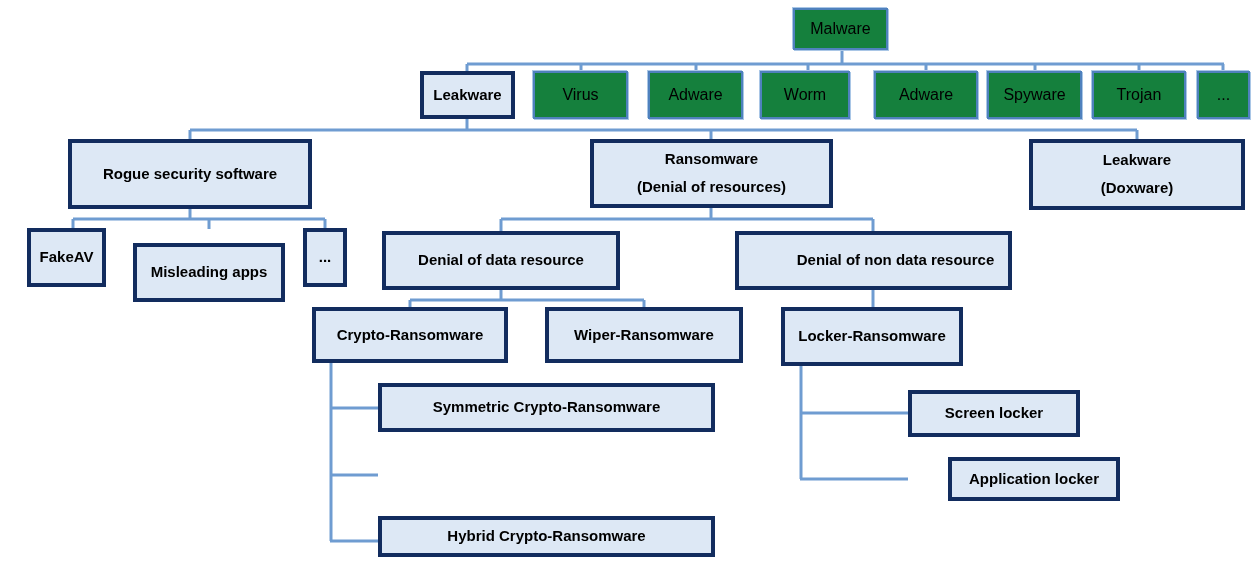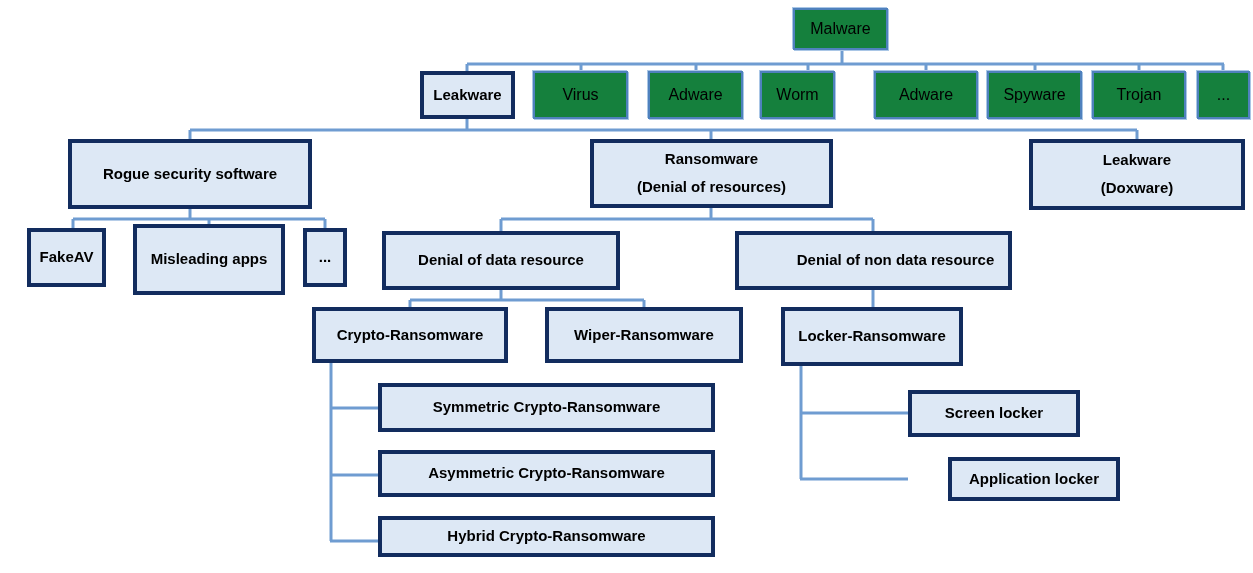--- a/index.html
+++ b/index.html
@@ -95,21 +95,21 @@
 
   <div class="node dark" style="left:420px;top:71px;width:95px;height:48px;">
     <span>Leakware</span>
   </div>
   <div class="node light" style="left:533px;top:71px;width:95px;height:48px;">
     <span>Virus</span>
   </div>
   <div class="node light" style="left:648px;top:71px;width:95px;height:48px;">
     <span>Adware</span>
   </div>
-  <div class="node light" style="left:760px;top:71px;width:75px;height:48px;">
+  <div class="node light" style="left:760px;top:71px;width:90px;height:48px;">
     <span>Worm</span>
   </div>
   <div class="node light" style="left:874px;top:71px;width:104px;height:48px;">
     <span>Adware</span>
   </div>
   <div class="node light" style="left:987px;top:71px;width:95px;height:48px;">
     <span>Spyware</span>
   </div>
   <div class="node light" style="left:1092px;top:71px;width:94px;height:48px;">
     <span>Trojan</span>
@@ -126,21 +126,21 @@
     <span>(Denial of resources)</span>
   </div>
   <div class="node dark two-line" style="left:1029px;top:139px;width:216px;height:71px;">
     <span>Leakware</span>
     <span>(Doxware)</span>
   </div>
 
   <div class="node dark" style="left:27px;top:228px;width:79px;height:59px;">
     <span>FakeAV</span>
   </div>
-  <div class="node dark" style="left:133px;top:224px;width:152px;height:71px;">
+  <div class="node dark" style="left:133px;top:243px;width:152px;height:59px;">
     <span>Misleading apps</span>
   </div>
   <div class="node dark" style="left:303px;top:228px;width:44px;height:59px;">
     <span>...</span>
   </div>
 
   <div class="node dark" style="left:382px;top:231px;width:238px;height:59px;">
     <span>Denial of data resource</span>
   </div>
   <div class="node dark" style="left:735px;top:231px;width:277px;height:59px;padding-left:44px;">
@@ -153,23 +153,20 @@
   <div class="node dark" style="left:545px;top:307px;width:198px;height:56px;">
     <span>Wiper-Ransomware</span>
   </div>
   <div class="node dark" style="left:378px;top:383px;width:337px;height:49px;">
     <span>Symmetric Crypto-Ransomware</span>
   </div>
 
   <div class="node dark" style="left:781px;top:307px;width:182px;height:59px;">
     <span>Locker-Ransomware</span>
   </div>
-  <div class="node dark" style="left:378px;top:450px;width:337px;height:47px;">
-    <span>Asymmetric Crypto-Ransomware</span>
-  </div>
   <div class="node dark" style="left:378px;top:516px;width:337px;height:41px;">
     <span>Hybrid Crypto-Ransomware</span>
   </div>
 
   <div class="node dark" style="left:908px;top:390px;width:172px;height:47px;">
     <span>Screen locker</span>
   </div>
   <div class="node dark" style="left:908px;top:457px;width:172px;height:44px;margin-left:40px;">
     <span>Application locker</span>
   </div>

